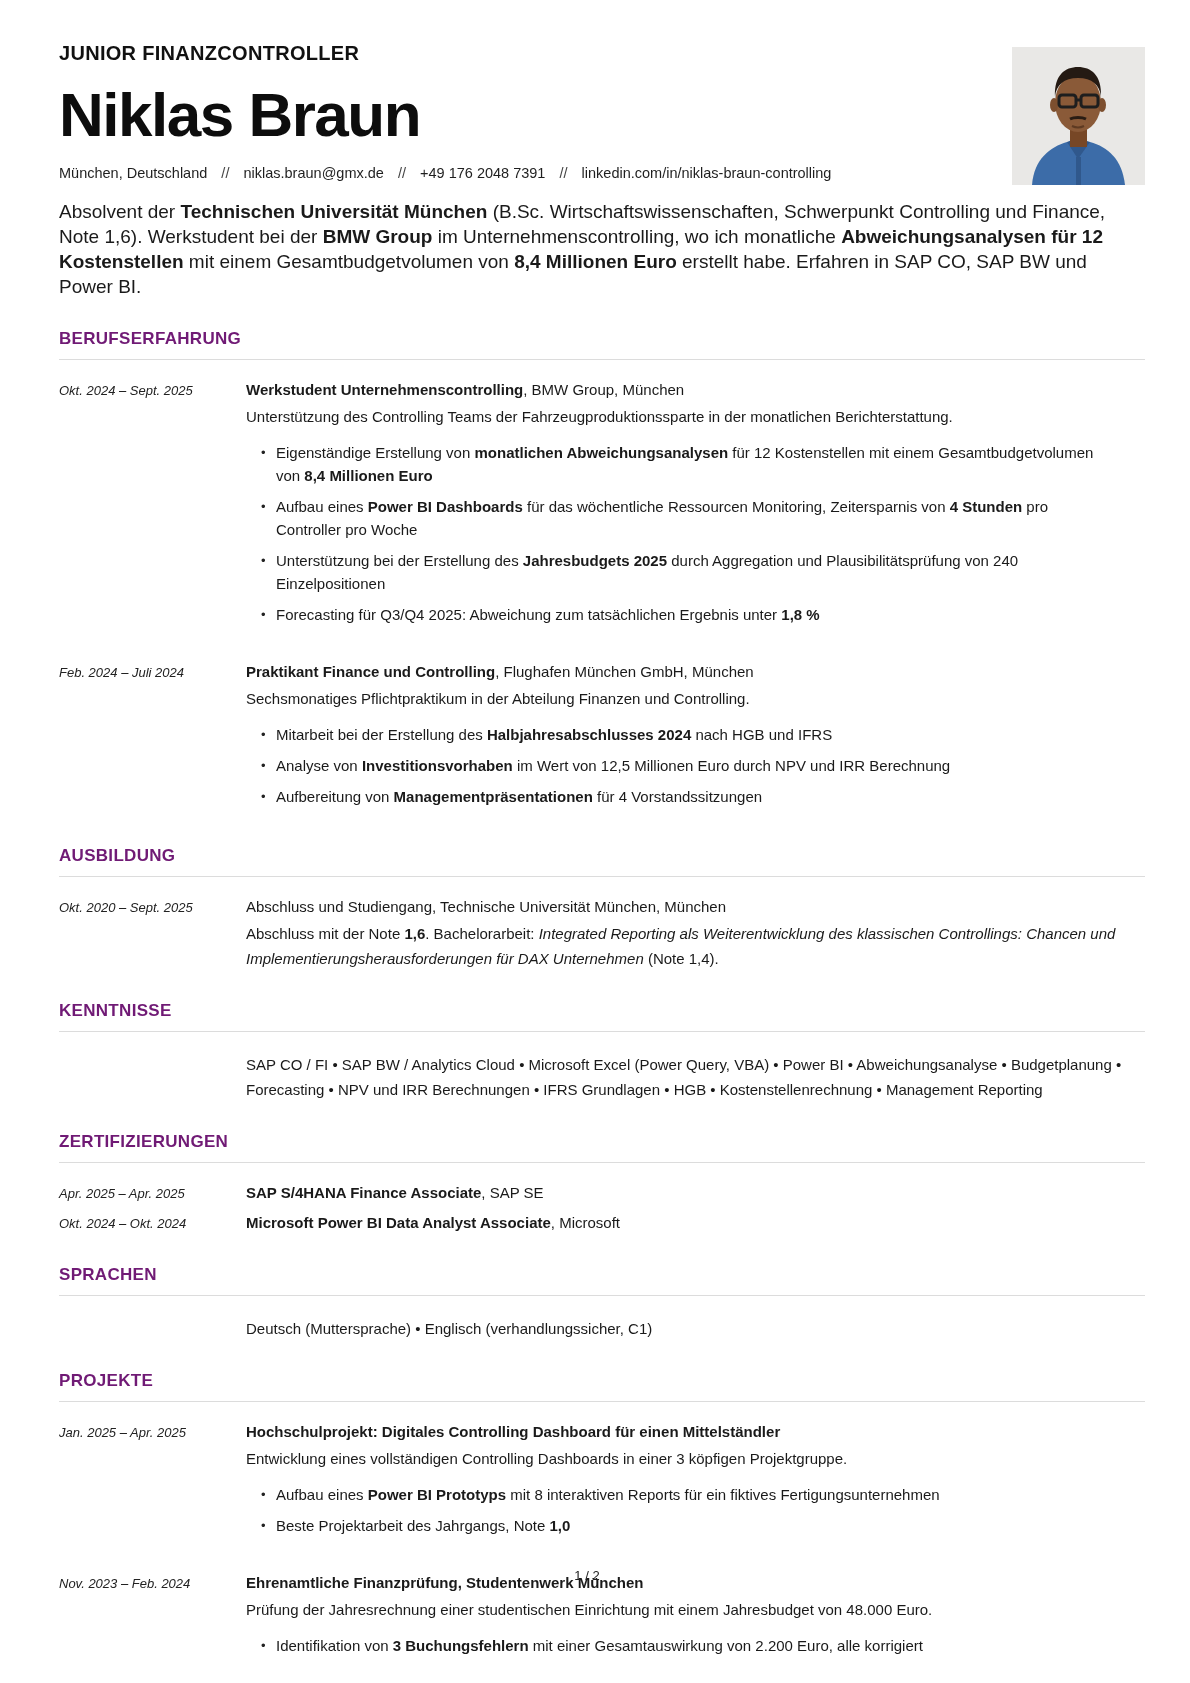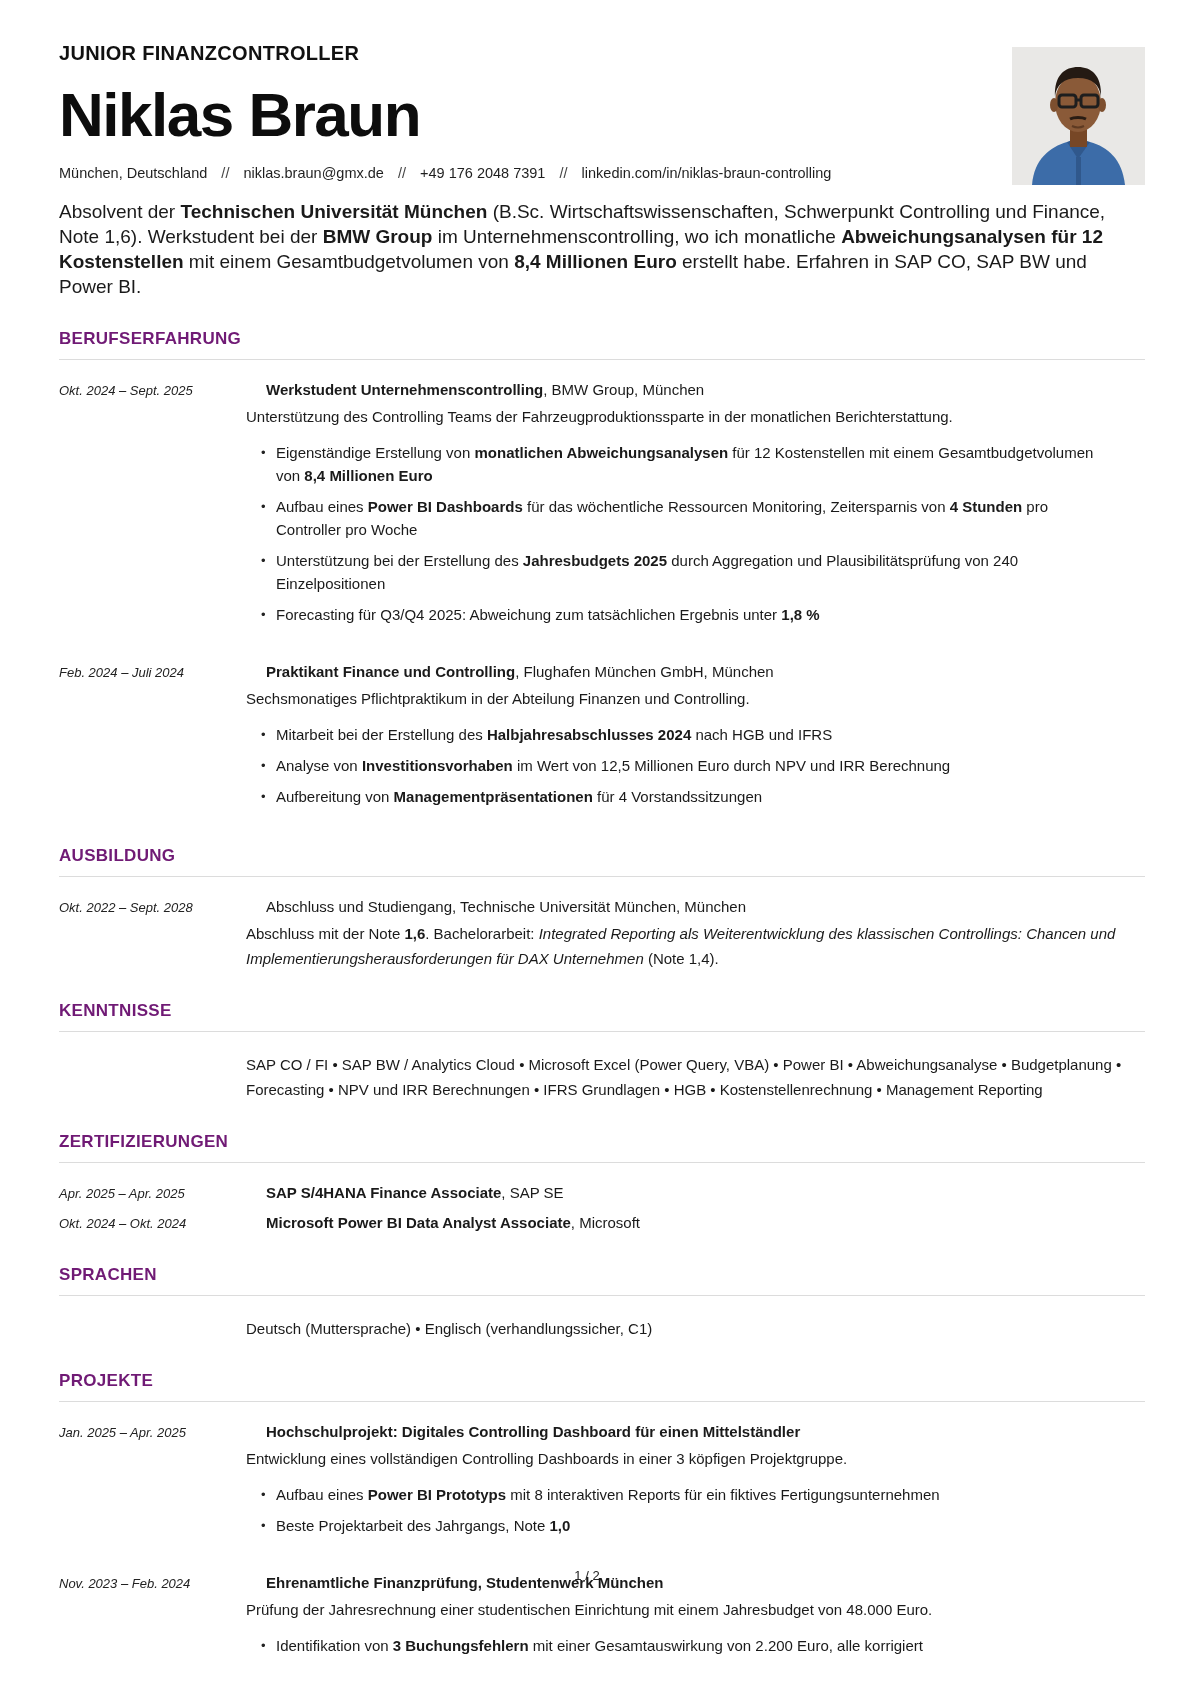--- a/index.html
+++ b/index.html
@@ -19,21 +19,21 @@
               overflow:hidden;background:#e9e8e6;}
 
   
   section{margin-top:30px;}
   h2.sec-title{margin:0 0 18px 0;font-size:17px;font-weight:700;letter-spacing:.3px;
                color:#701a75;padding-bottom:10px;border-bottom:1px solid #dcdcdc;}
   .entry{display:grid;grid-template-columns:187px 1fr;margin-bottom:26px;}
   .entry:last-child{margin-bottom:0;}
   .date{font-size:13px;font-style:italic;color:#222;padding-top:3px;line-height:20px;}
   .content{font-size:15px;line-height:24px;}
-  .etitle{line-height:24px;margin-left:20px;}
+  .etitle{line-height:24px;}
   .edesc{margin-top:2px;line-height:25px;}
   ul.blist{margin:12px 0 0 0;padding:0 0 0 30px;list-style:none;}
   ul.blist li{position:relative;margin:0 0 8px 0;line-height:23px;max-width:830px;
               hyphens:auto;-webkit-hyphens:auto;}
   ul.blist li::before{content:"•";position:absolute;left:-15px;top:0;font-size:13px;color:#222;}
   #sec-zertifizierungen .entry{margin-bottom:6px;}
 
   
   .footer{position:absolute;left:0;right:16px;bottom:100px;text-align:center;
           font-size:13px;color:#222;}
@@ -111,21 +111,21 @@
               <li><span>Mitarbeit bei der Erstellung des </span><span style="font-weight: 700; margin-top: 31px;">Halbjahresabschlusses 2024</span><span> nach HGB und IFRS</span></li>
               <li><span>Analyse von </span><span style="font-weight: 700;">Investitionsvorhaben</span><span> im Wert von 12,5 Millionen Euro durch NPV und IRR Berechnung</span></li>
               <li><span>Aufbereitung von </span><span style="font-weight: 700;">Managementpräsentationen</span><span> für 4 Vorstandssitzungen</span></li>
             </ul>
           </div>
         </div>
       </section>
       <section id="sec-ausbildung">
         <h2 class="sec-title">AUSBILDUNG</h2>
         <div class="entry">
-          <div class="date">Okt. 2022 – Sept. 2028</div>
+          <div class="date">Okt. 2020 – Sept. 2025</div>
           <div class="content">
             <div class="etitle"><span style="font-weight: 400;">Abschluss und Studiengang</span><span>, Technische Universität München, München</span></div>
             <div class="edesc"><span>Abschluss mit der Note </span><span style="font-weight: 700;">1,6</span><span>. Bachelorarbeit: </span><span style="font-style: italic;">Integrated Reporting als Weiterentwicklung des klassischen Controllings: Chancen und Implementierungsherausforderungen für DAX Unternehmen</span><span> (Note 1,4).</span></div>
           </div>
         </div>
       </section>
       <section id="sec-kenntnisse">
         <h2 class="sec-title">KENNTNISSE</h2>
         <div class="entry">
           <div class="date"></div>

